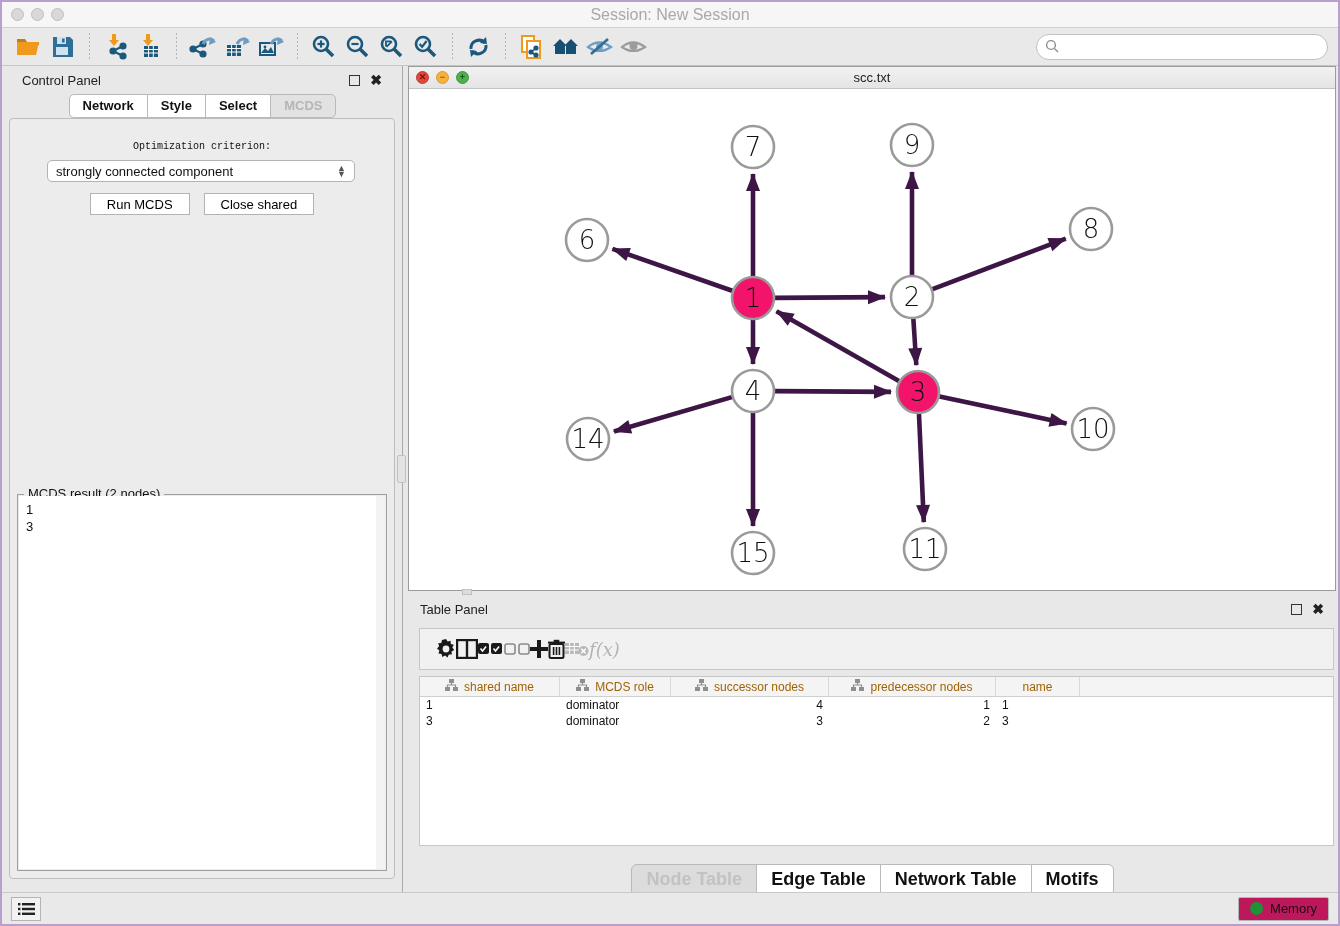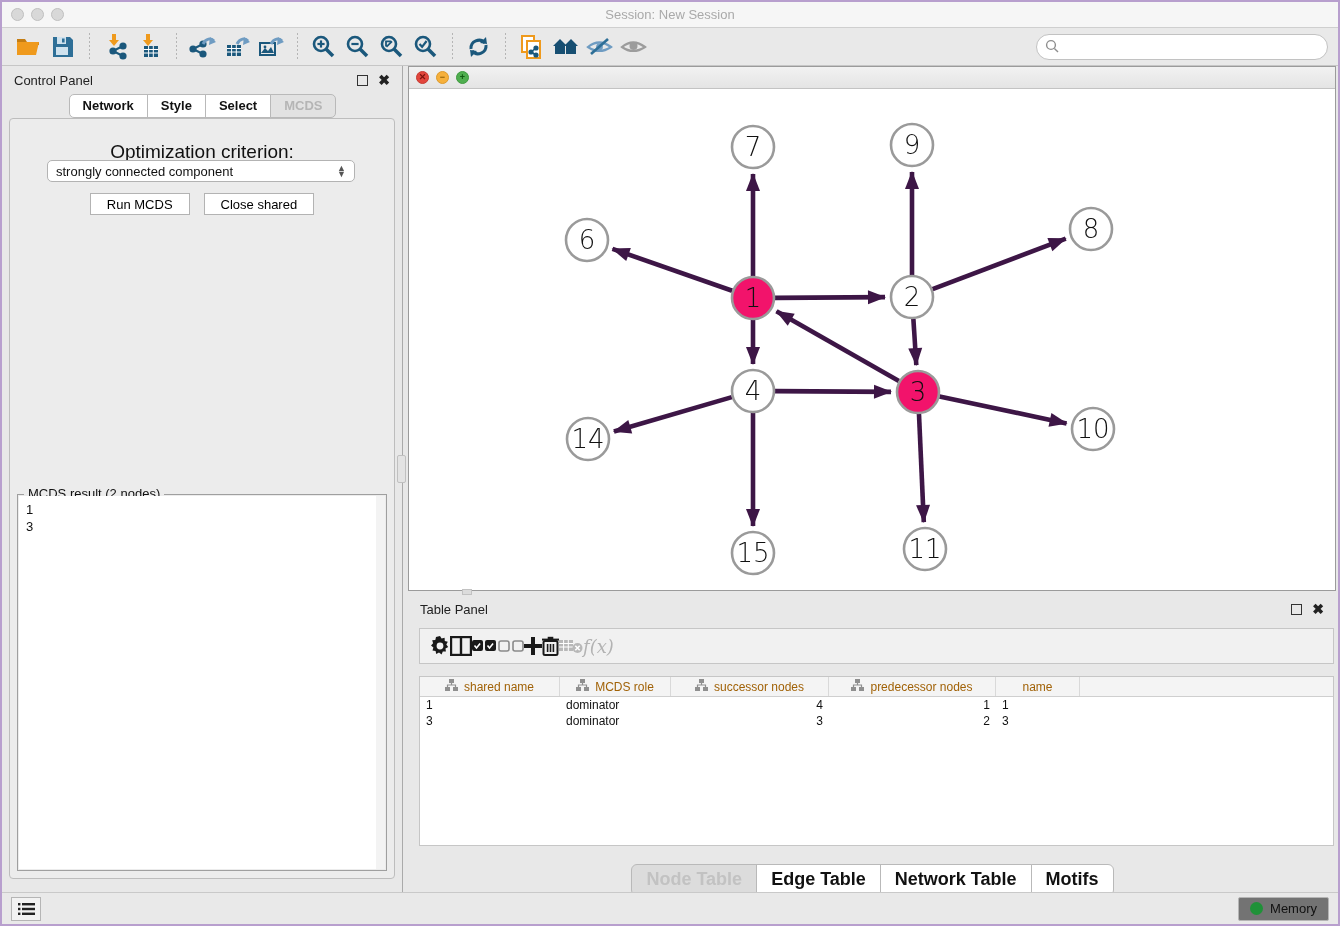--- a/index.html
+++ b/index.html
@@ -8,47 +8,47 @@
   #screen {
     position:relative; width:1340px; height:926px;
     border:2px solid #b89fce; background:#e8e8e8; overflow:hidden;
     font-size:13px; color:#111;
   }
   
   .titlebar { position:absolute; left:0; top:0; right:0; height:26px;
     background:#f6f6f6; border-bottom:1px solid #cfcfcf; display:flex; align-items:center; }
   .tl-group { display:flex; gap:7px; margin-left:9px; }
   .tl { width:13px; height:13px; border-radius:50%; background:#d8d8d8; border:1px solid #c0c0c0; }
-  .win-title { position:absolute; left:0; right:0; text-align:center; color:#a9a9a9; font-size:13px; }
+  .win-title { position:absolute; left:0; right:0; text-align:center; color:#a9a9a9; font-size:16px; }
   
   .toolbar { position:absolute; left:0; top:26px; right:0; height:38px;
     background:#e9e9e9; border-bottom:1px solid #c6c6c6; display:flex; align-items:center; padding:0 10px; }
   .tb-sep { width:1px; height:28px; margin:0 9px; background-image:linear-gradient(#b5b5b5 2px, transparent 2px); background-size:1px 4px; }
   .tb-icon { width:34px; height:30px; display:flex; align-items:center; justify-content:center; cursor:default; }
   .tb-icon svg { display:block; }
   .search-wrap { margin-left:auto; position:relative; }
   .search-input { width:292px; height:26px; border:1px solid #c2c2c2; border-radius:13px;
     background:#fff; padding-left:28px; font-size:13px; outline:none; }
   .search-icon { position:absolute; left:9px; top:5px; }
   
   .main { position:absolute; left:0; top:64px; right:0; bottom:32px; }
   
   .control-panel { position:absolute; left:0; top:0; width:400px; height:100%; }
-  .panel-header { height:28px; display:flex; align-items:center; padding:0 12px; }
+  .panel-header { height:28px; display:flex; align-items:center; padding:0 20px; }
   .panel-title { font-size:13px; color:#222; }
   .panel-header-icons { margin-left:auto; display:flex; gap:10px; align-items:center; }
   .float-icon { width:11px; height:11px; border:1.6px solid #333; display:inline-block; }
   .close-icon { font-size:14px; font-weight:bold; color:#222; line-height:11px; }
   .cp-tabs { display:flex; justify-content:center; position:relative; z-index:2; }
   .cp-tab { border:1px solid #b9b9b9; background:#fff; padding:3px 13px 4px; font-size:13px; font-weight:600; margin-right:-1px; }
   .cp-tab:first-child { border-top-left-radius:5px; border-bottom-left-radius:5px; }
   .cp-tab.selected { background:#e2e2e2; color:#b5b5b5; border-top-right-radius:5px; border-bottom-right-radius:5px; }
   .cp-content { position:absolute; left:7px; right:7px; top:52px; bottom:13px;
     border:1px solid #bdbdbd; border-radius:4px; background:#ececec; }
-  .opt-label { text-align:center; margin-top:22px; font-size:19px; }
+  .opt-label { text-align:center; margin-top:22px; font-size:10px;font-family:Liberation Mono, monospace; }
   .dropdown { position:absolute; left:37px; right:39px; top:41px; height:22px; background:#fff;
     border:1px solid #b3b3b3; border-radius:5px; display:flex; align-items:center; padding:0 8px; font-size:13px; }
   .dd-stepper { margin-left:auto; display:flex; flex-direction:column; line-height:6px; font-size:9px; color:#555; }
   .btn-row { position:absolute; left:0; right:0; top:74px; display:flex; justify-content:center; gap:14px; }
   .mac-btn { background:#fff; border:1px solid #b3b3b3; border-radius:0; height:22px; padding:0 16px;
     font-size:13px; font-family:"Liberation Sans",sans-serif; }
   .result-group { position:absolute; left:7px; right:7px; top:375px; bottom:7px; border:1px solid #9f9f9f; }
   .result-legend { position:absolute; top:-9px; left:6px; background:#ececec; padding:0 4px; font-size:13px; }
   .result-area { position:absolute; inset:1px; background:#fff; padding:5px 7px; font-size:13px; line-height:17px; }
   .result-scroll { position:absolute; top:1px; bottom:1px; right:1px; width:9px; background:#f3f3f3; }
@@ -65,40 +65,40 @@
     display:flex; align-items:center; position:relative; }
   .net-tl { width:13px; height:13px; border-radius:50%; margin-left:7px; display:flex; align-items:center;
     justify-content:center; font-size:9px; font-weight:bold; line-height:1; }
   .net-tl.red { background:#e2463d; border:1px solid #c63a32; color:#7c120d; }
   .net-tl.yellow { background:#f6b03b; border:1px solid #dd9a2b; color:#8a5d05; }
   .net-tl.green { background:#4fae4f; border:1px solid #3f9a3f; color:#115c11; }
   .net-title { position:absolute; left:0; right:0; text-align:center; font-size:13px; color:#222; }
   .net-canvas { position:relative; width:100%; height:501px; background:#fff; }
   
   .table-panel { position:absolute; left:406px; top:529px; width:928px; height:295px; }
-  .tp-toolbar { position:absolute; left:11px; right:2px; top:33px; height:36px; background:#f1f1f1;
-    border:1px solid #c6c6c6; display:flex; align-items:center; gap:0; padding:0 10px; }
+  .tp-toolbar { position:absolute; left:11px; right:2px; top:33px; height:42px; background:#f1f1f1;
+    border:1px solid #c6c6c6; display:flex; align-items:center; gap:0; padding:0 16px; }
   .tp-toolbar .ticon { display:flex; align-items:center; }
   .tp-table { position:absolute; left:11px; right:2px; top:81px; height:170px; background:#fff; border:1px solid #c6c6c6; }
   .thead { display:flex; background:#f4f4f4; border-bottom:1px solid #cfcfcf; height:20px; }
   .th { display:flex; align-items:center; justify-content:center; gap:6px; font-size:12px; color:#a16207;
     border-right:1px solid #d9d9d9; }
   .trow { display:flex; height:16px; align-items:center; font-size:12px; }
   .td { padding:0 6px; overflow:hidden; white-space:nowrap; }
   .tp-tabs { position:absolute; left:0; right:0; top:269px; display:flex; justify-content:center; }
   .tp-tab { border:1px solid #b9b9b9; background:#fff; padding:4px 14px 5px; font-size:18px; font-weight:600; margin-right:-1px; }
   .tp-tab:first-child { border-top-left-radius:6px; border-bottom-left-radius:6px; }
   .tp-tab:last-child { border-top-right-radius:6px; border-bottom-right-radius:6px; }
   .tp-tab.selected { background:#dcdcdc; color:#c2c2c2; }
   
   .statusbar { position:absolute; left:0; right:0; bottom:0; height:32px; background:#e9e9e9;
     border-top:1px solid #c9c9c9; display:flex; align-items:center; padding:0 9px; }
   .list-btn { width:30px; height:24px; background:#f2f2f2; border:1px solid #b5b5b5; display:flex;
     align-items:center; justify-content:center; }
-  .memory-btn { margin-left:auto; height:24px; background:#737373; border:1px solid #b5b5b5; border-radius:2px;
+  .memory-btn { margin-left:auto; height:24px; background:#be185d; border:1px solid #b5b5b5; border-radius:2px;
     display:flex; align-items:center; gap:7px; padding:0 11px; font-size:13px; }
   .mem-dot { width:13px; height:13px; border-radius:50%; background:#1f9138; }
   .fx { font-family:"DejaVu Serif", serif; font-style:italic; font-size:18px; color:#b3b3b3; }
 </style>
 </head>
 <body>
 
 <div id="screen">
 
   <div class="titlebar">
@@ -324,20 +324,21 @@
     </div>
 
     <div class="v-split"></div>
     <div class="v-split-handle"></div>
 
     <div class="net-window">
       <div class="net-titlebar">
         <span class="net-tl red">✕</span>
         <span class="net-tl yellow">−</span>
         <span class="net-tl green">+</span>
+        <span class="net-title">scc.txt</span>
       </div>
       <div class="net-canvas">
         <svg id="graph-svg" width="926" height="501" viewBox="0 0 926 501">
             <defs>
               <marker id="arrow" viewBox="0 0 20 16" markerWidth="20" markerHeight="16" refX="18" refY="8" orient="auto" markerUnits="userSpaceOnUse">
                 <path d="M1 1 L19 8 L1 15 Z" fill="#3d1646"></path>
               </marker>
             </defs>
             <line x1="344" y1="187" x2="344" y2="85" stroke="#3d1646" stroke-width="4.6" marker-end="url(#arrow)"></line>
             <line x1="323.23121807335133" y1="201.7434376400866" x2="203.48895963725064" y2="159.90578107807553" stroke="#3d1646" stroke-width="4.6" marker-end="url(#arrow)"></line>

